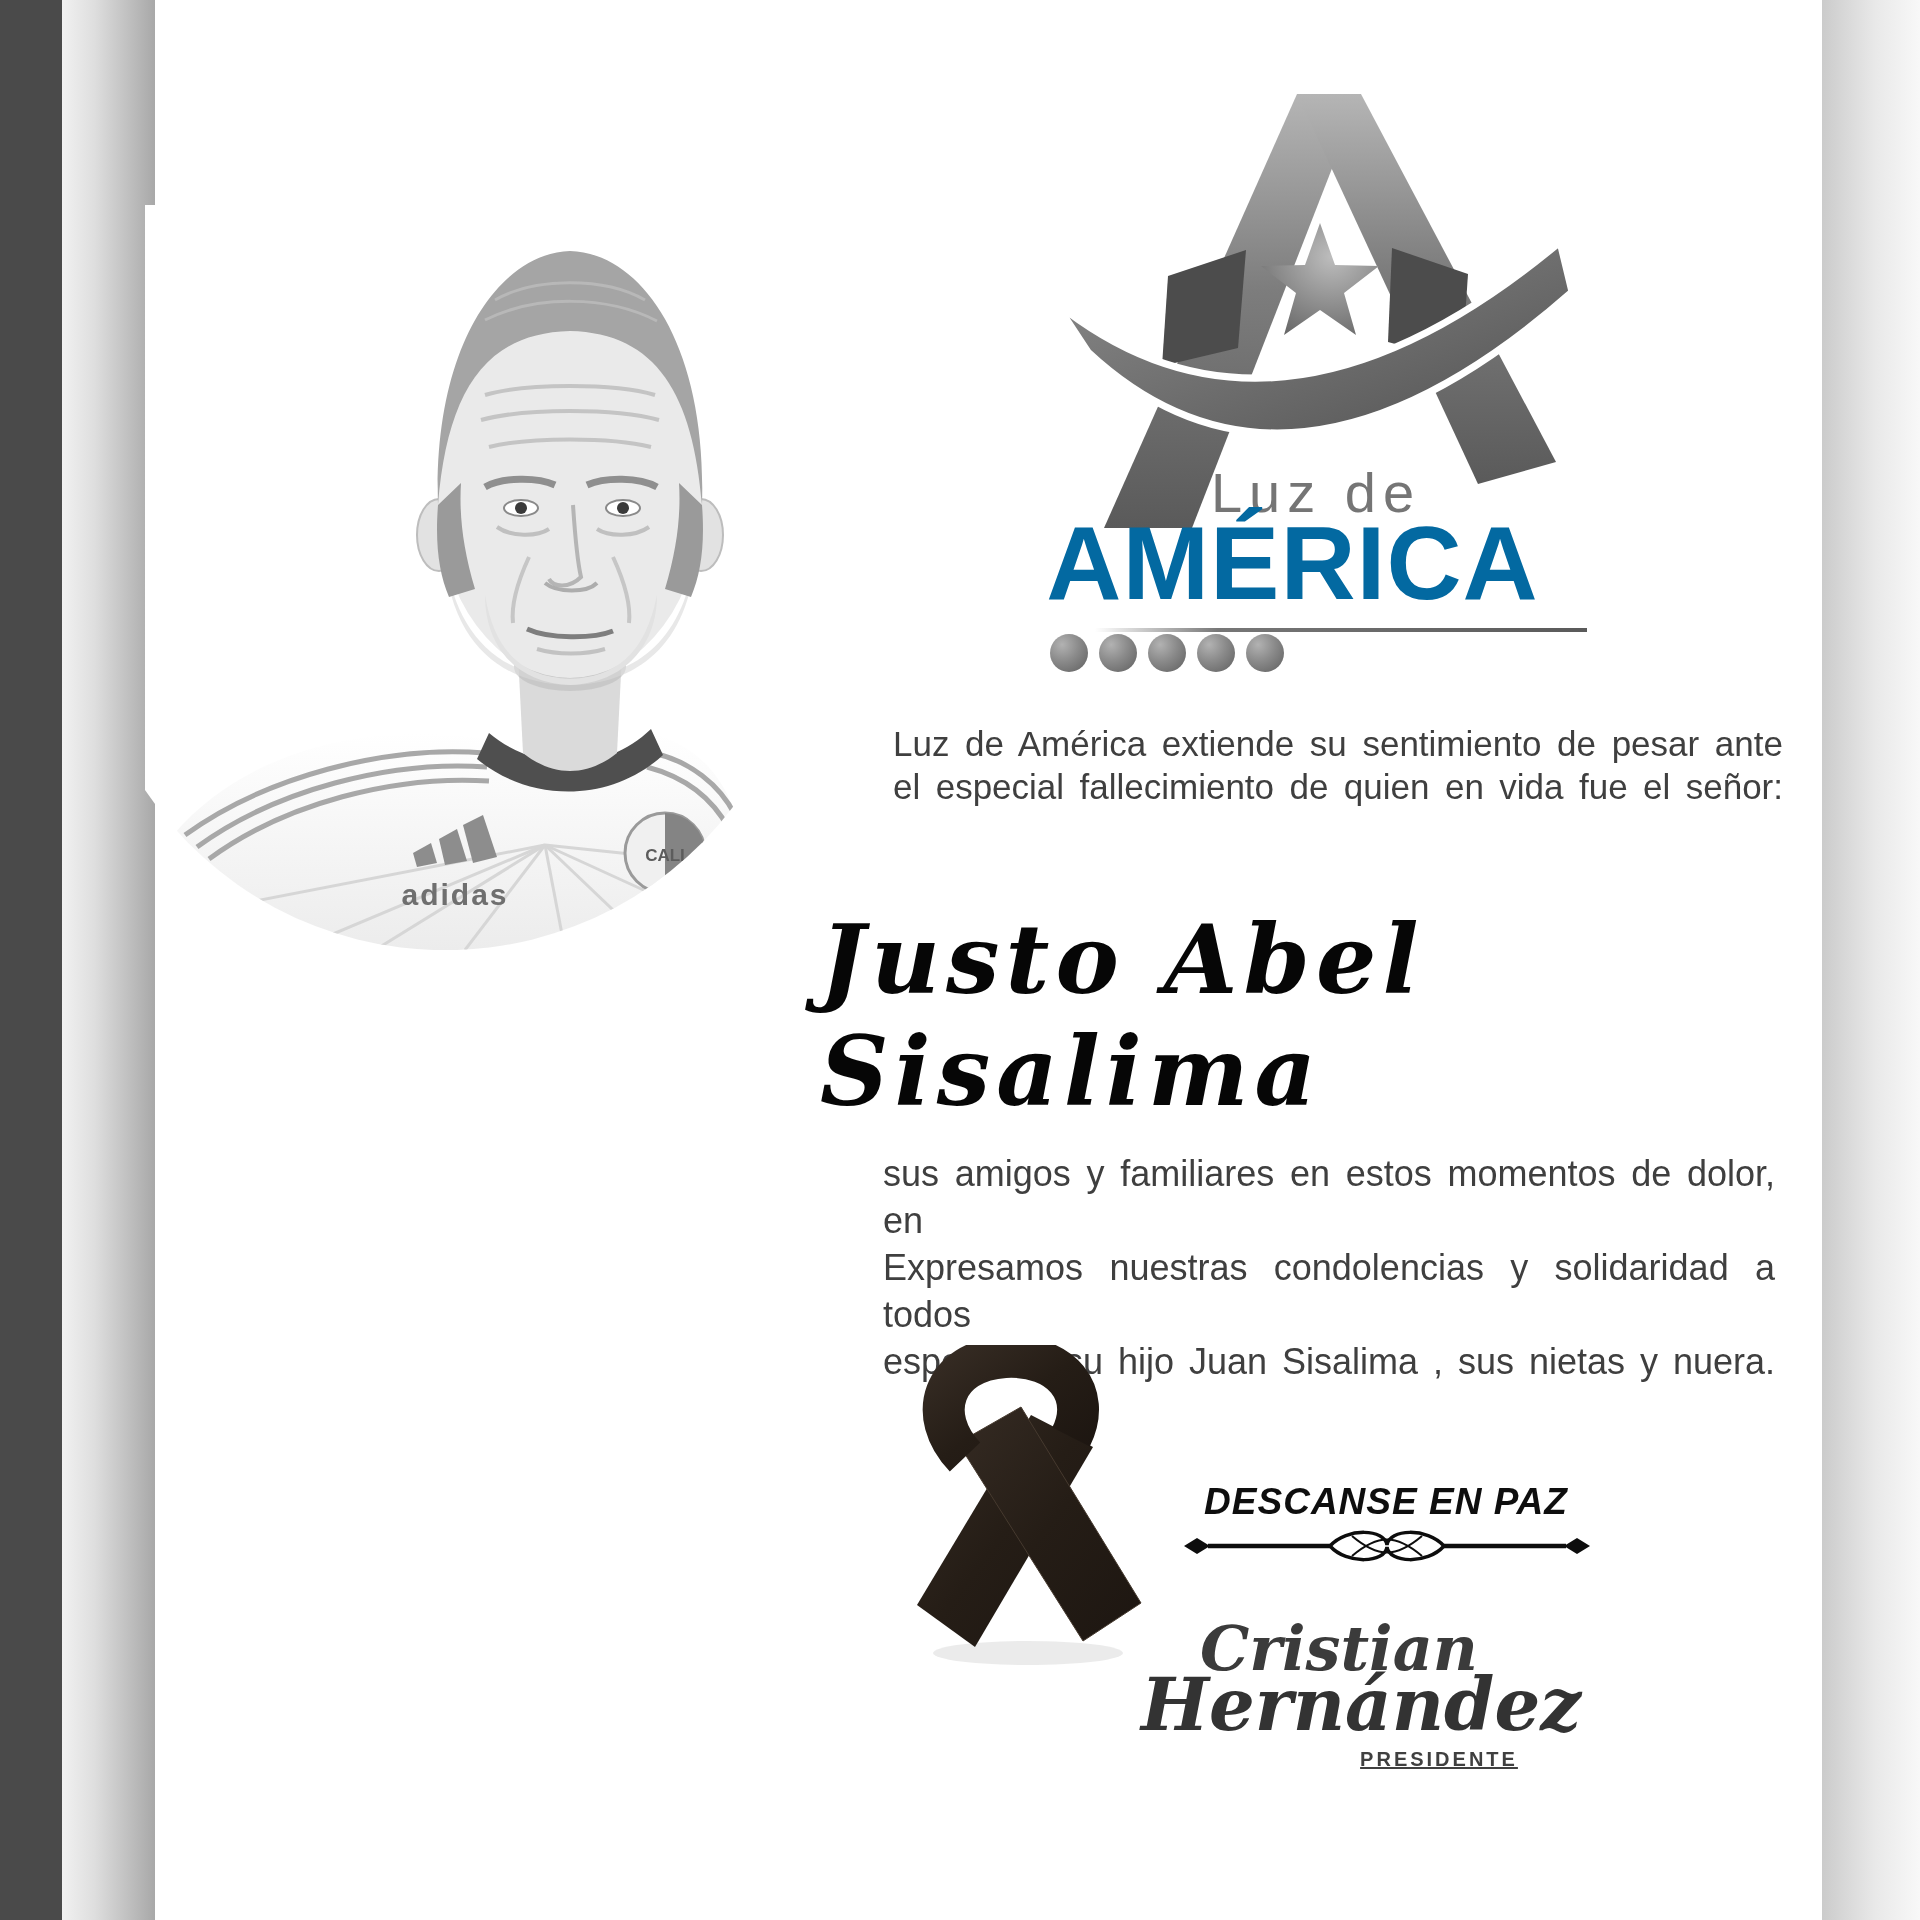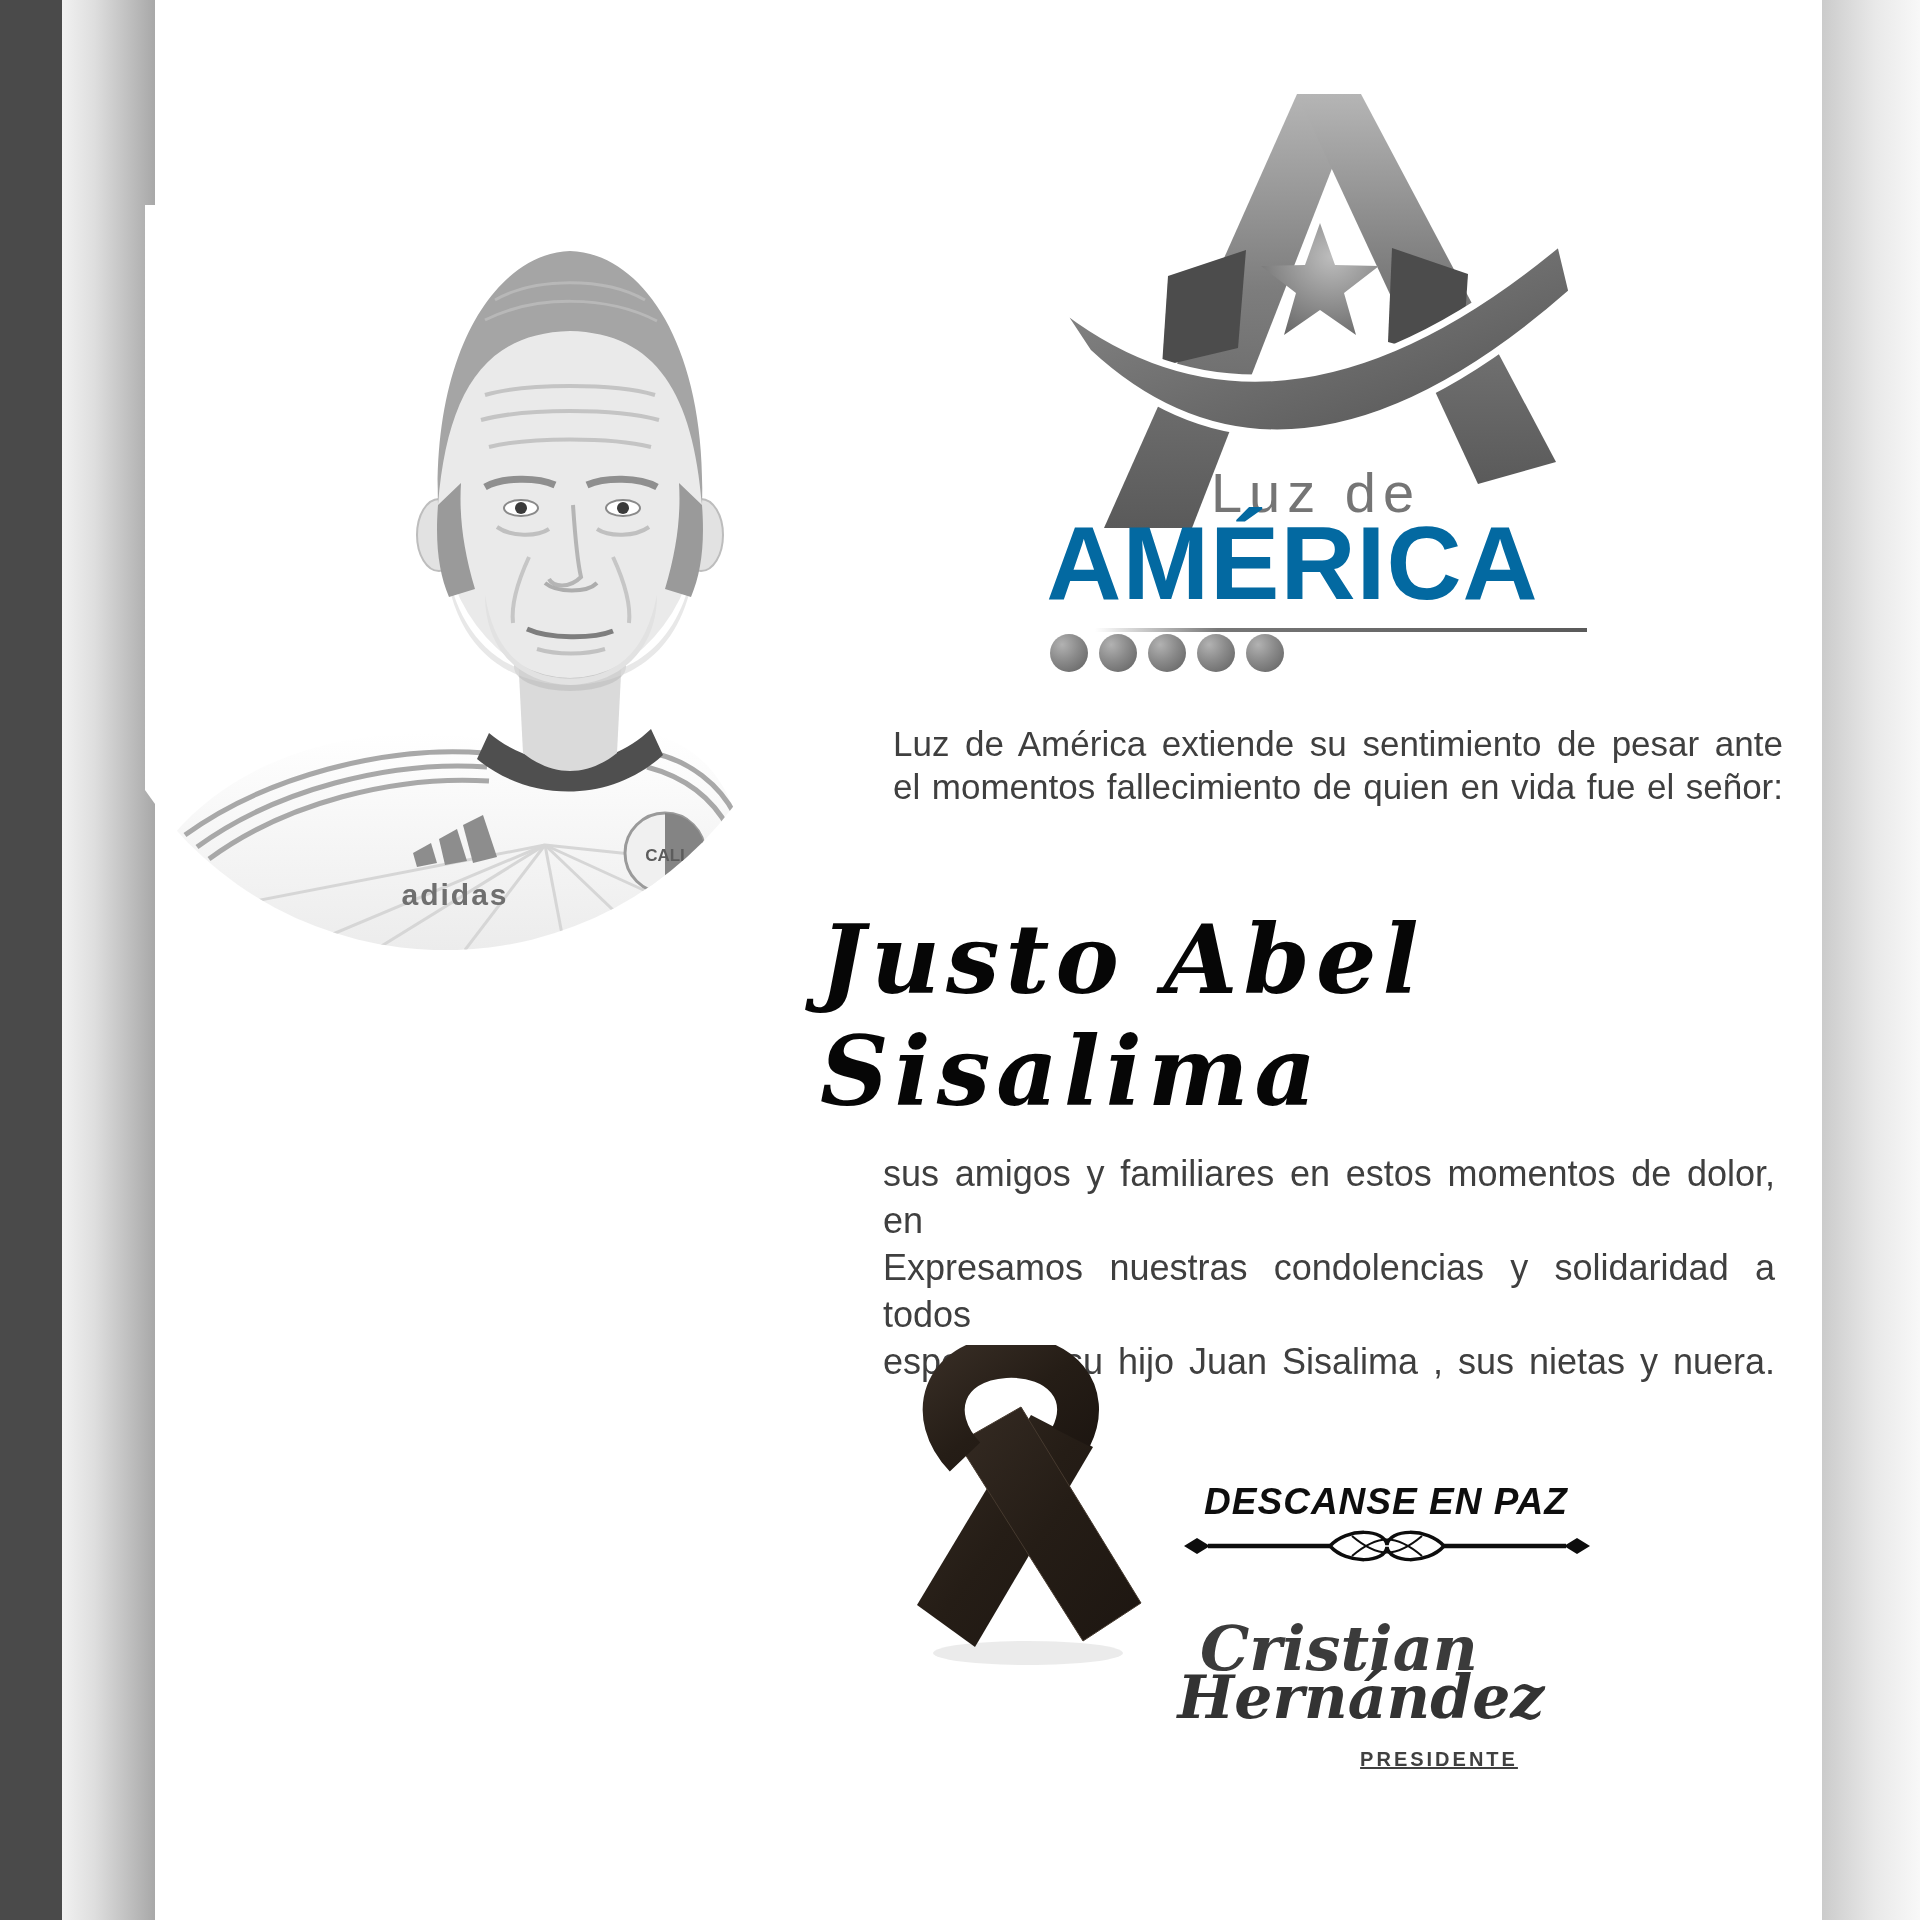--- a/index.html
+++ b/index.html
@@ -38,21 +38,21 @@
       font-size:95px;line-height:112px;letter-spacing:6px;}
 
   
   .farewell{left:1100px;top:1481px;width:572px;text-align:center;color:#0e0e0e;
       font-size:37px;font-weight:bold;font-style:italic;letter-spacing:1px;}
 
   
   .sig-first{left:1200px;top:1612px;width:440px;text-align:left;color:#3b3b3b;
       font-family:"DejaVu Serif",serif;font-style:italic;font-weight:bold;font-size:62px;}
   .sig-last{left:1080px;top:1662px;width:562px;text-align:center;color:#333333;
-      font-family:"DejaVu Serif",serif;font-style:italic;font-weight:bold;font-size:60px;}
+      font-family:"DejaVu Serif",serif;font-style:italic;font-weight:bold;font-size:72px;}
   .sig-role{left:1283px;top:1748px;width:312px;text-align:center;color:#404040;
       font-size:20px;font-weight:bold;letter-spacing:3px;text-decoration:underline;}
 </style>
 </head>
 <body>
 
 <div class="canvas">
 
   <div class="abs band-dark"></div>
   <div class="abs band-left-grad"></div>
@@ -193,21 +193,21 @@
   <div class="abs logo-dots">
     <div class="dot"></div>
     <div class="dot"></div>
     <div class="dot"></div>
     <div class="dot"></div>
     <div class="dot"></div>
   </div>
 
   <div class="abs para intro">
     <div class="ln">Luz de América extiende su sentimiento de pesar ante</div>
-    <div class="ln">el momentos fallecimiento de quien en vida fue el señor:</div>
+    <div class="ln">el especial fallecimiento de quien en vida fue el señor:</div>
   </div>
 
   <div class="abs deceased">
     <div>Justo Abel</div>
     <div>Sisalima</div>
   </div>
 
   <div class="abs para condolence">
     <div class="ln">sus amigos y familiares en estos momentos de dolor, en</div>
     <div class="ln">Expresamos nuestras condolencias y solidaridad a todos</div>

